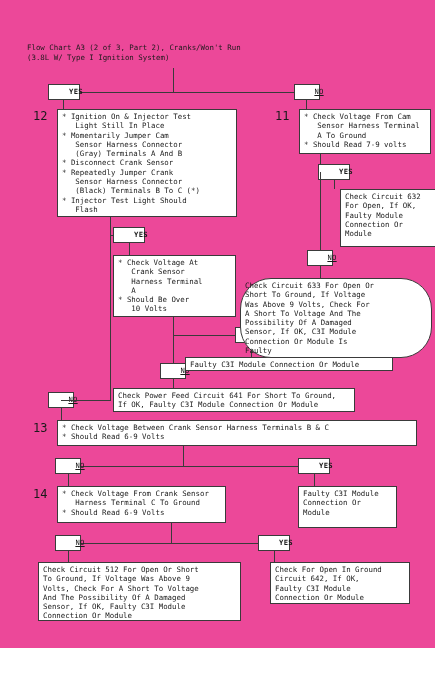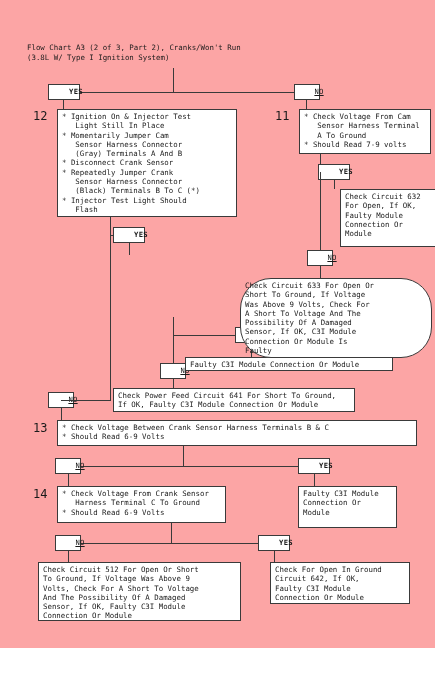--- a/index.html
+++ b/index.html
@@ -8,21 +8,21 @@
     background: #ffffff;
   }
   body {
     font-family: "DejaVu Sans Mono", "Liberation Mono", monospace;
     color: #1a1a1a;
   }
   #canvas {
     position: relative;
     width: 435px;
     height: 648px;
-    background: #fca5a5;
+    background: #ec4899;
     overflow: hidden;
   }
   .title {
     position: absolute;
     left: 27px;
     top: 43px;
     font-size: 7.4px;
     line-height: 9.5px;
     white-space: pre;
     color: #1a1a1a;
@@ -118,20 +118,26 @@
   <div class="ln vl" style="left:110px; top:217px; width:1px; height:18px;"></div>
   <div class="ln hl" style="left:110px; top:235px; width:35px;"></div>
   <div class="tag" style="left:113px; top:227px; width:32px; height:16px;">YES</div>
   <div class="ln vl" style="left:110px; top:235px; width:1px; height:165px;"></div>
   <div class="ln vl" style="left:129px; top:243px; width:1px; height:12px;"></div>
 
   <div class="tag no" style="left:48px; top:392px; width:26px; height:16px;">NO</div>
   <div class="ln hl" style="left:61px; top:400px; width:50px;"></div>
   <div class="ln vl" style="left:61px; top:408px; width:1px; height:12px;"></div>
 
+  <div class="box" style="left:113px; top:255px; width:123px; height:62px;">* Check Voltage At
+   Crank Sensor
+   Harness Terminal
+   A
+* Should Be Over
+   10 Volts</div>
 
   <div class="ln vl" style="left:173px; top:317px; width:1px; height:18px;"></div>
   <div class="ln hl" style="left:173px; top:335px; width:62px;"></div>
   <div class="tag" style="left:235px; top:327px; width:32px; height:16px;">YES</div>
   <div class="ln vl" style="left:251px; top:343px; width:1px; height:14px;"></div>
   <div class="ln vl" style="left:173px; top:335px; width:1px; height:28px;"></div>
 
   <div class="tag no" style="left:160px; top:363px; width:26px; height:16px;">NO</div>
   <div class="ln vl" style="left:173px; top:379px; width:1px; height:9px;"></div>
 

